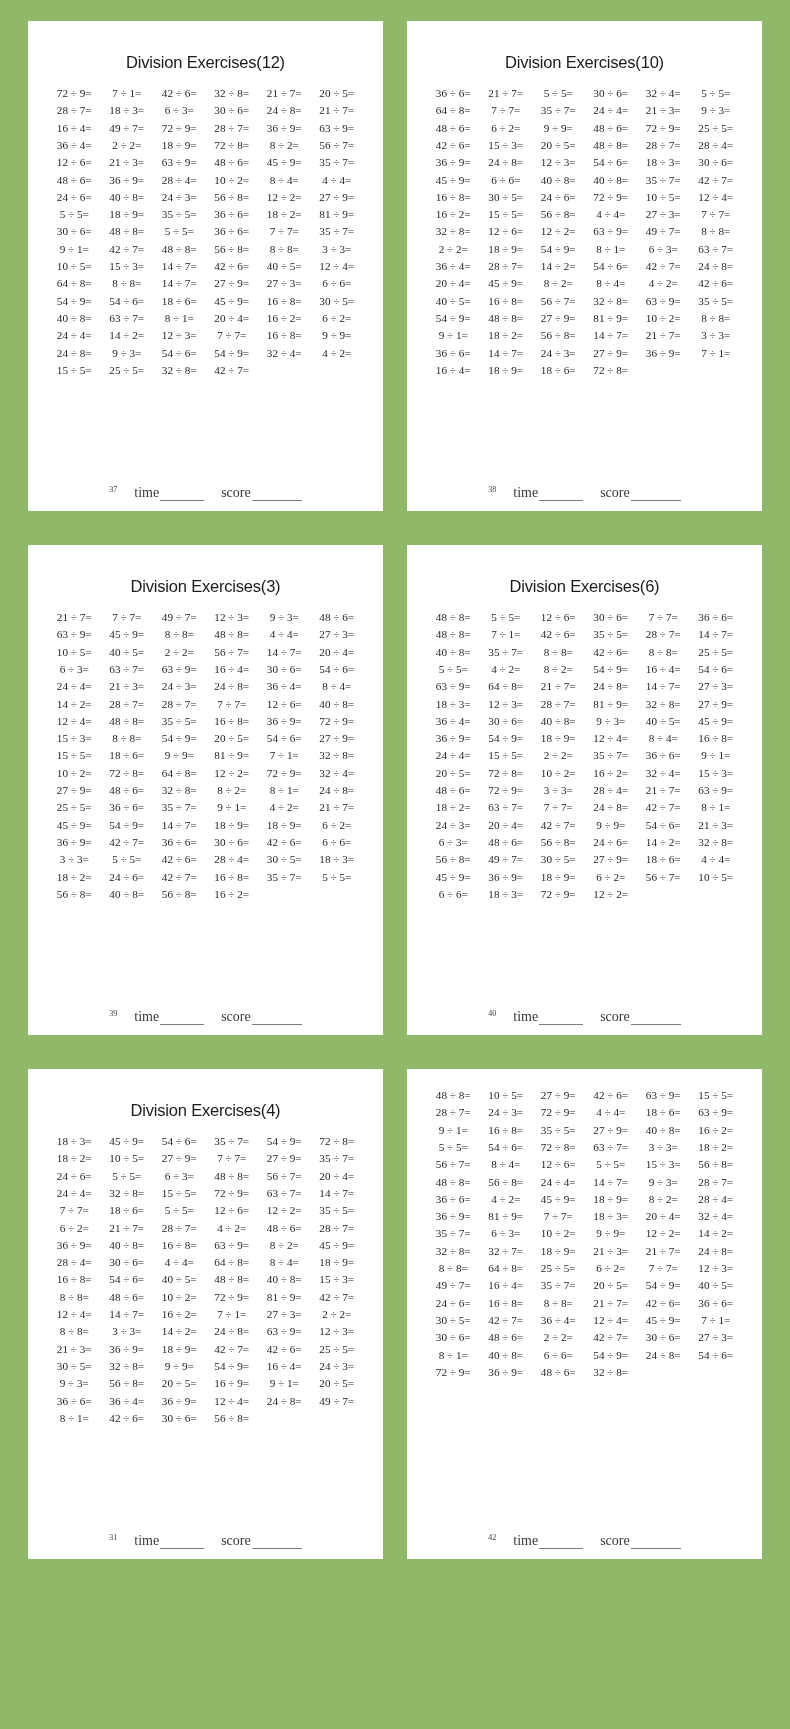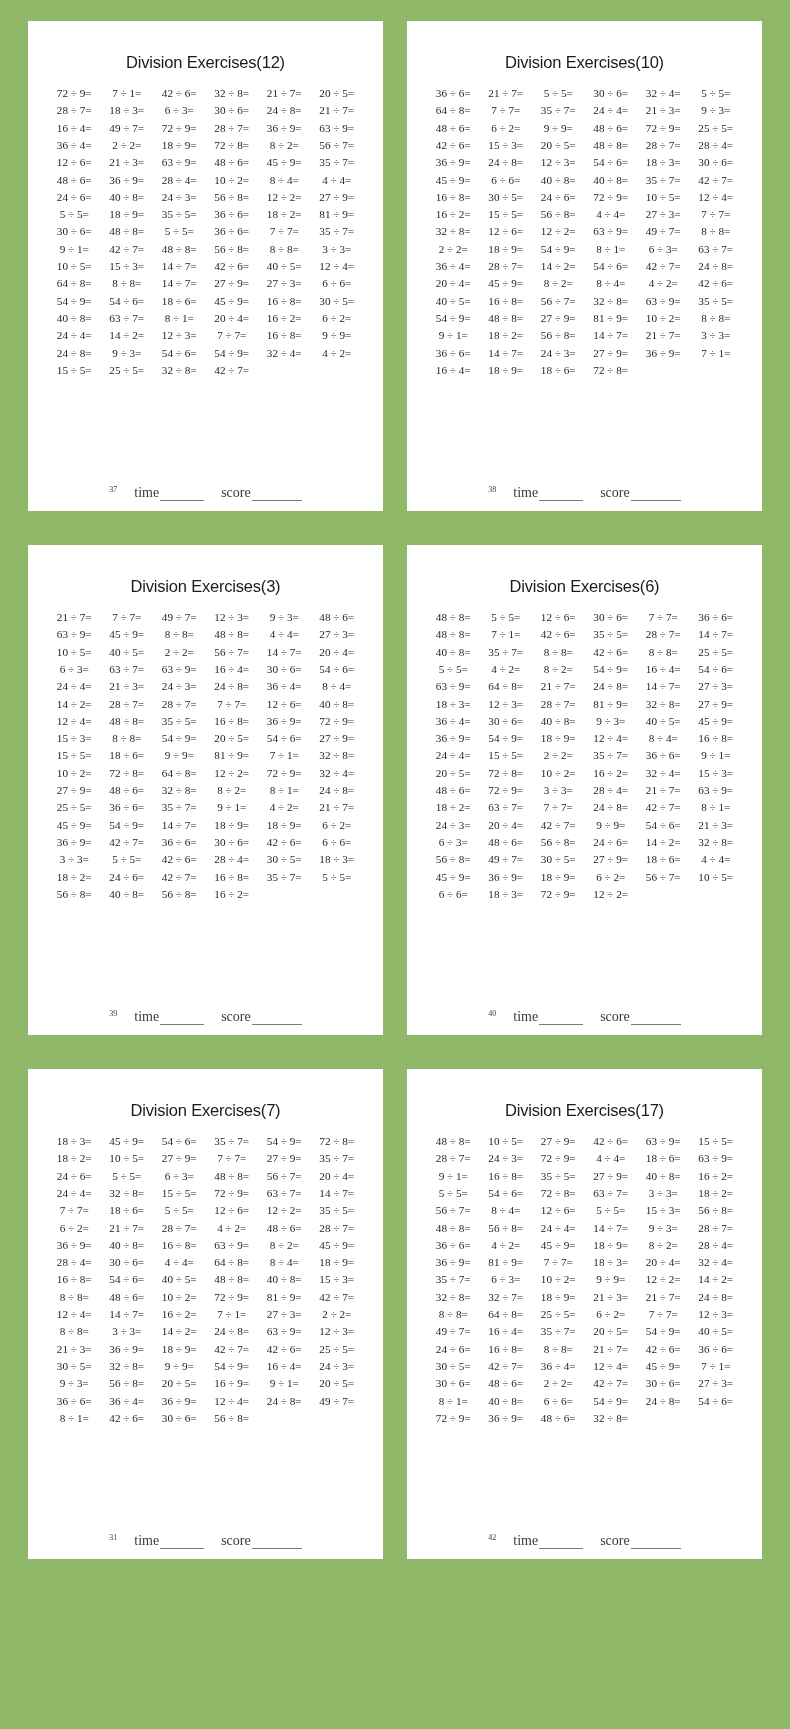--- a/index.html
+++ b/index.html
@@ -553,21 +553,21 @@
           <span class="footer-field-label">time</span>
           <span class="footer-rule rule-time"></span>
         </span>
         <span class="footer-field">
           <span class="footer-field-label">score</span>
           <span class="footer-rule rule-score"></span>
         </span>
       </div>
     </div>
     <div class="worksheet-card">
-      <div class="worksheet-title">Division Exercises(7)</div>
+      <div class="worksheet-title">Division Exercises(4)</div>
       <div class="problem-grid">
         <div class="problem-cell">18 ÷ 3=</div>
         <div class="problem-cell">45 ÷ 9=</div>
         <div class="problem-cell">54 ÷ 6=</div>
         <div class="problem-cell">35 ÷ 7=</div>
         <div class="problem-cell">54 ÷ 9=</div>
         <div class="problem-cell">72 ÷ 8=</div>
         <div class="problem-cell">18 ÷ 2=</div>
         <div class="problem-cell">10 ÷ 5=</div>
         <div class="problem-cell">27 ÷ 9=</div>
@@ -669,21 +669,20 @@
           <span class="footer-field-label">time</span>
           <span class="footer-rule rule-time"></span>
         </span>
         <span class="footer-field">
           <span class="footer-field-label">score</span>
           <span class="footer-rule rule-score"></span>
         </span>
       </div>
     </div>
     <div class="worksheet-card">
-      <div class="worksheet-title">Division Exercises(17)</div>
       <div class="problem-grid">
         <div class="problem-cell">48 ÷ 8=</div>
         <div class="problem-cell">10 ÷ 5=</div>
         <div class="problem-cell">27 ÷ 9=</div>
         <div class="problem-cell">42 ÷ 6=</div>
         <div class="problem-cell">63 ÷ 9=</div>
         <div class="problem-cell">15 ÷ 5=</div>
         <div class="problem-cell">28 ÷ 7=</div>
         <div class="problem-cell">24 ÷ 3=</div>
         <div class="problem-cell">72 ÷ 9=</div>

